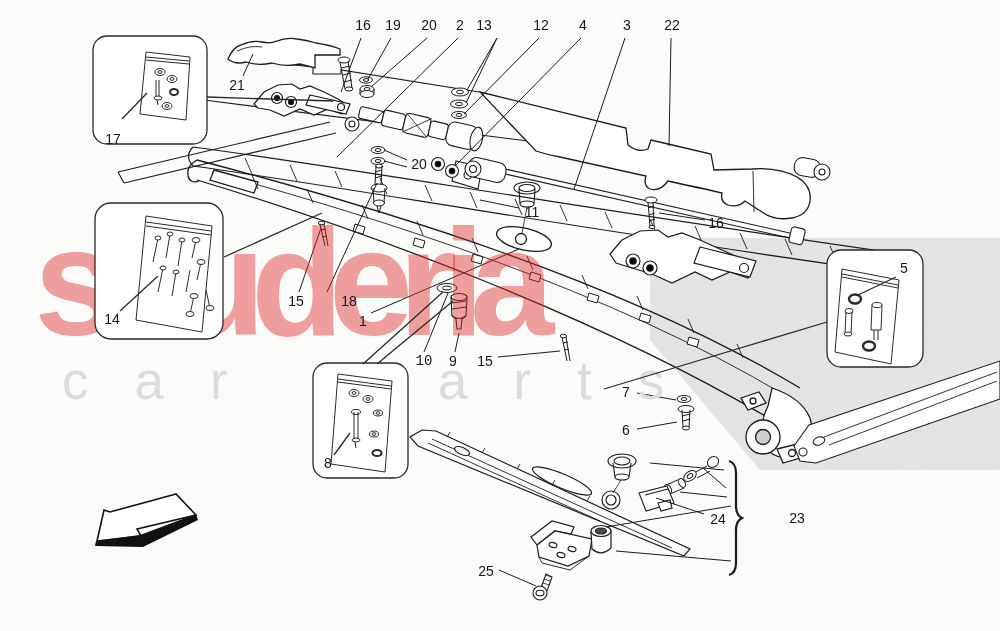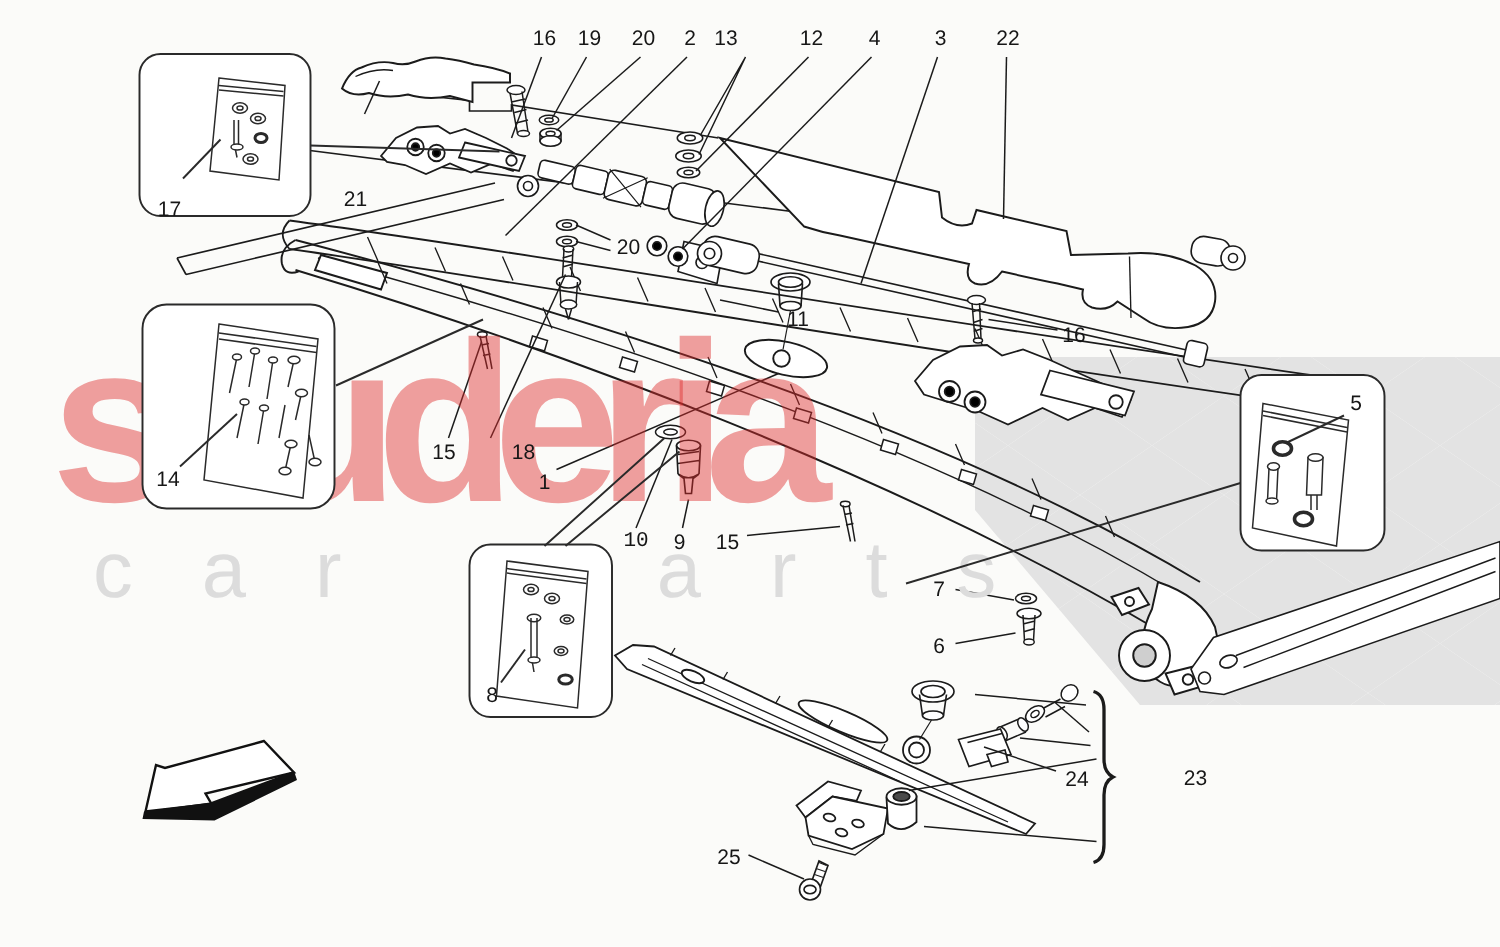--- a/index.html
+++ b/index.html
@@ -445,21 +445,21 @@
   <div id="callouts">
       <div class="callout" style="left: 363px; top: 25px;">16</div>
       <div class="callout" style="left: 393px; top: 25px;">19</div>
       <div class="callout" style="left: 429px; top: 25px;">20</div>
       <div class="callout" style="left: 460px; top: 25px;">2</div>
       <div class="callout" style="left: 484px; top: 25px;">13</div>
       <div class="callout" style="left: 541px; top: 25px;">12</div>
       <div class="callout" style="left: 583px; top: 25px;">4</div>
       <div class="callout" style="left: 627px; top: 25px;">3</div>
       <div class="callout" style="left: 672px; top: 25px; text-align: right;">22</div>
-      <div class="callout" style="left: 237px; top: 85px; margin-top: 47px;">21</div>
+      <div class="callout" style="left: 237px; top: 85px;">21</div>
       <div class="callout" style="left: 113px; top: 128px; margin-top: 11px;">17</div>
       <div class="callout" style="left: 419px; top: 164px;">20</div>
       <div class="callout" style="left: 532px; top: 212px;">11</div>
       <div class="callout" style="left: 716px; top: 223px;">16</div>
       <div class="callout" style="left: 904px; top: 268px;">5</div>
       <div class="callout" style="left: 296px; top: 301px;">15</div>
       <div class="callout" style="left: 326px; top: 301px; margin-left: 23px;">18</div>
       <div class="callout" style="left: 112px; top: 319px;">14</div>
       <div class="callout" style="left: 363px; top: 321px;">1</div>
       <div class="callout" style="left: 424px; top: 361px; font-family: Liberation Mono, monospace;">10</div>

